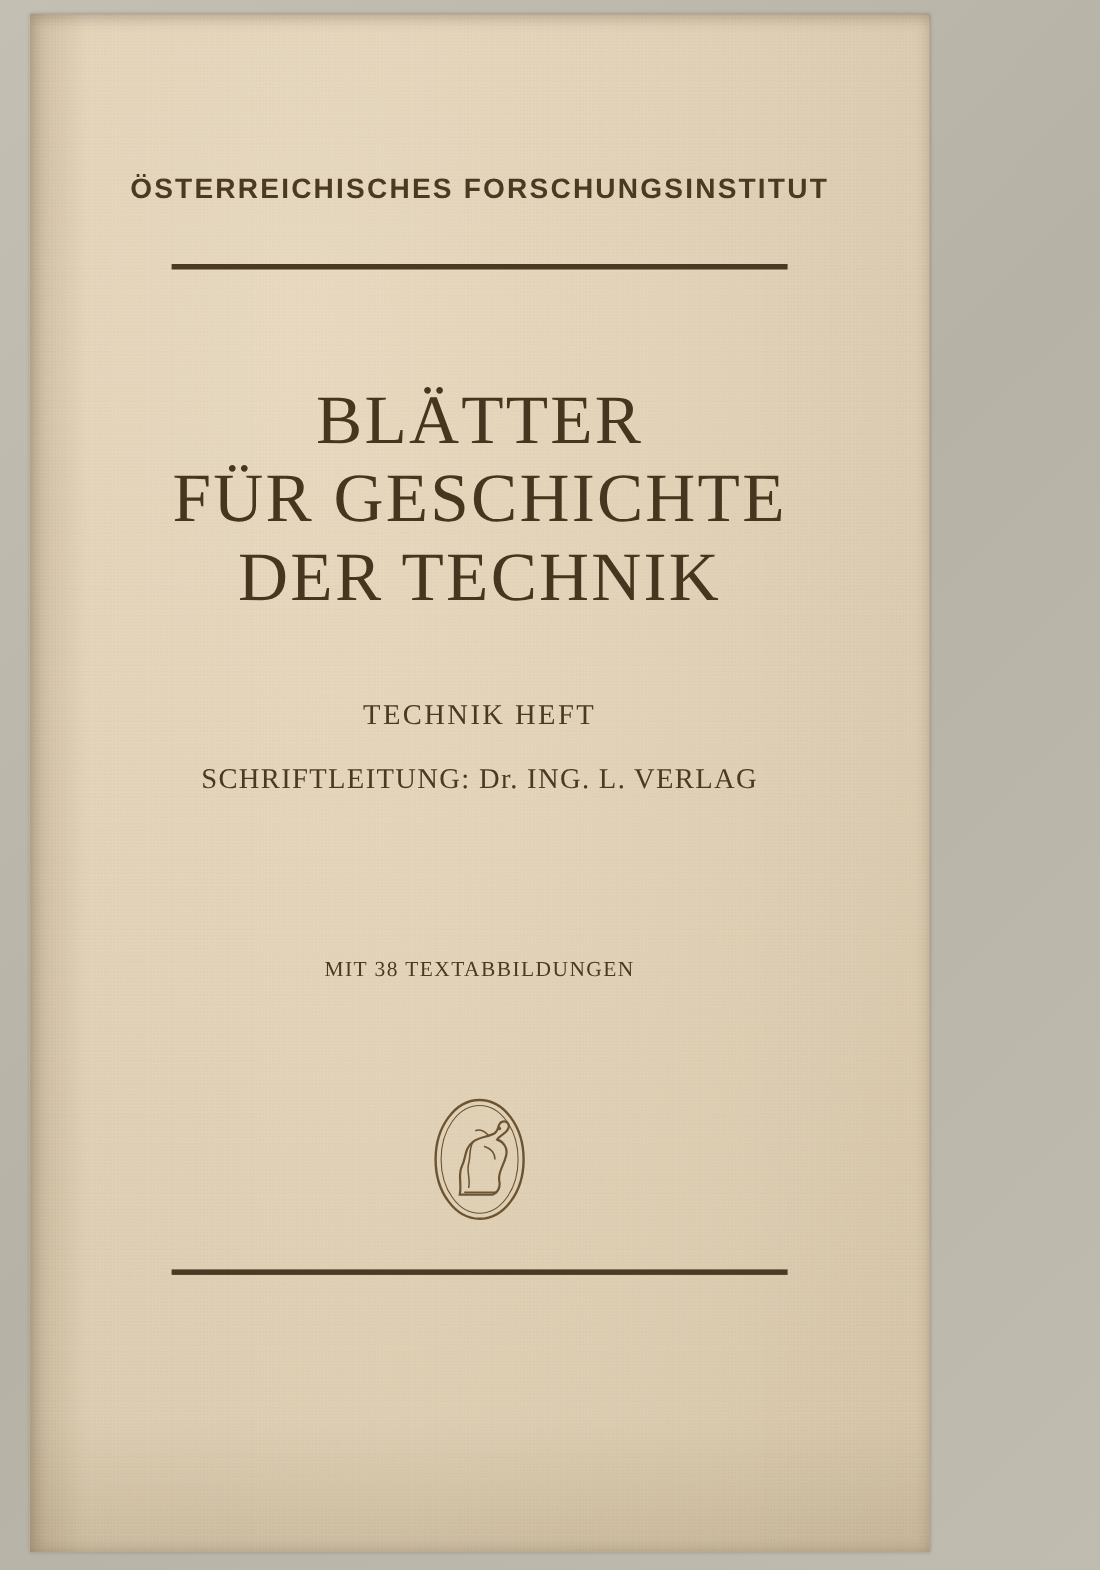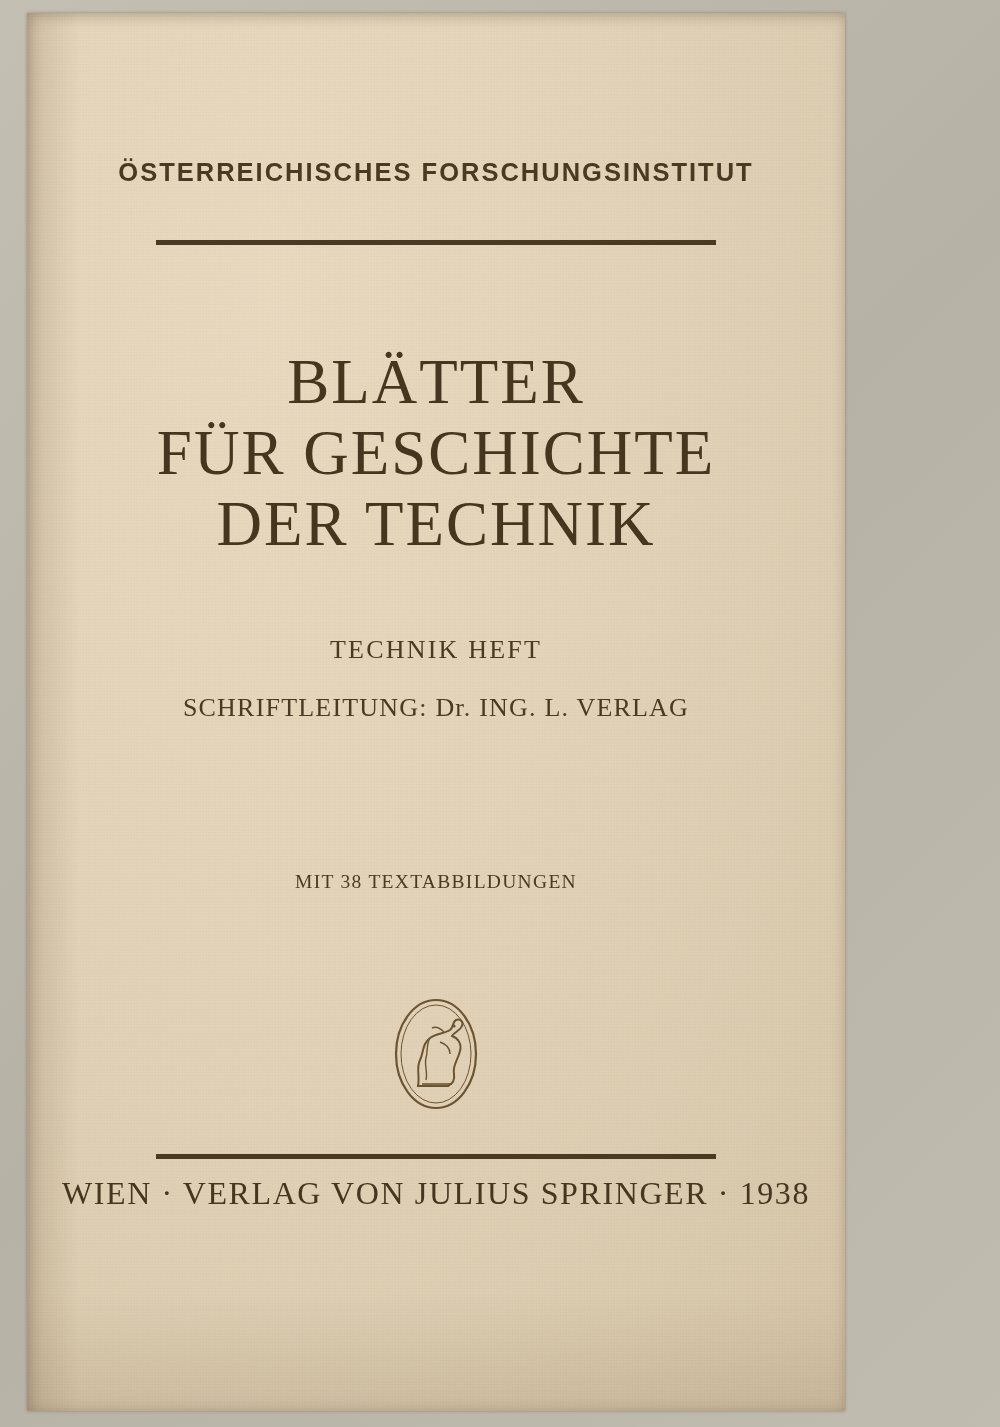--- a/index.html
+++ b/index.html
@@ -199,17 +199,16 @@
           <path d="M48 50 C44 57 46 63 44 70 C42 77 46 84 44 92" fill="none" stroke="#6b5432" stroke-width="1.4"></path>
           <path d="M62 44 C58 40 54 38 50 40" fill="none" stroke="#6b5432" stroke-width="1.4"></path>
           <path d="M58 54 C64 56 68 60 68 66" fill="none" stroke="#6b5432" stroke-width="1.4"></path>
           <path d="M40 96 L70 96" fill="none" stroke="#6b5432" stroke-width="1.6"></path>
           <circle cx="72" cy="38" r="1.6" fill="#6b5432"></circle>
         </svg>
       </div>
 
       <div class="rule rule-bottom"></div>
 
-      <div class="imprint">WIEN · VERLAG VON JULIUS SPRINGER · 1938</div>
 
     </div>
   </div>
 </div>
 
 </body></html>

